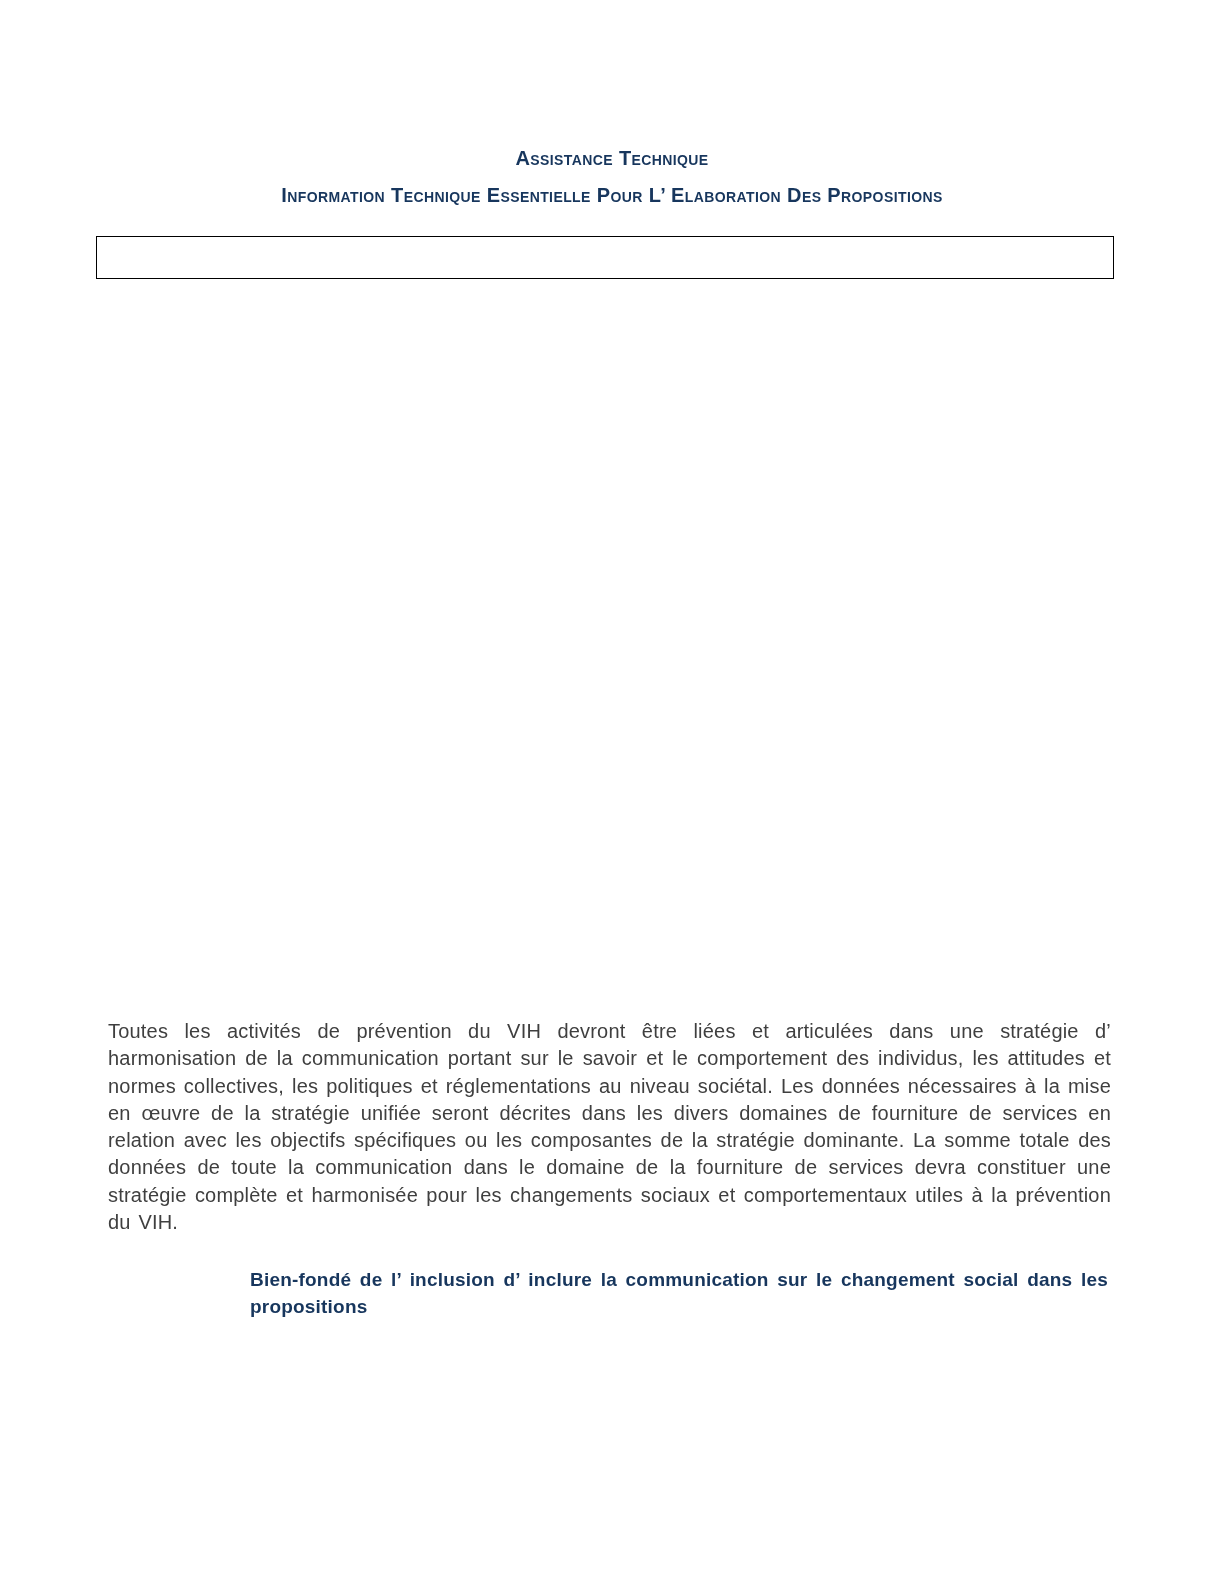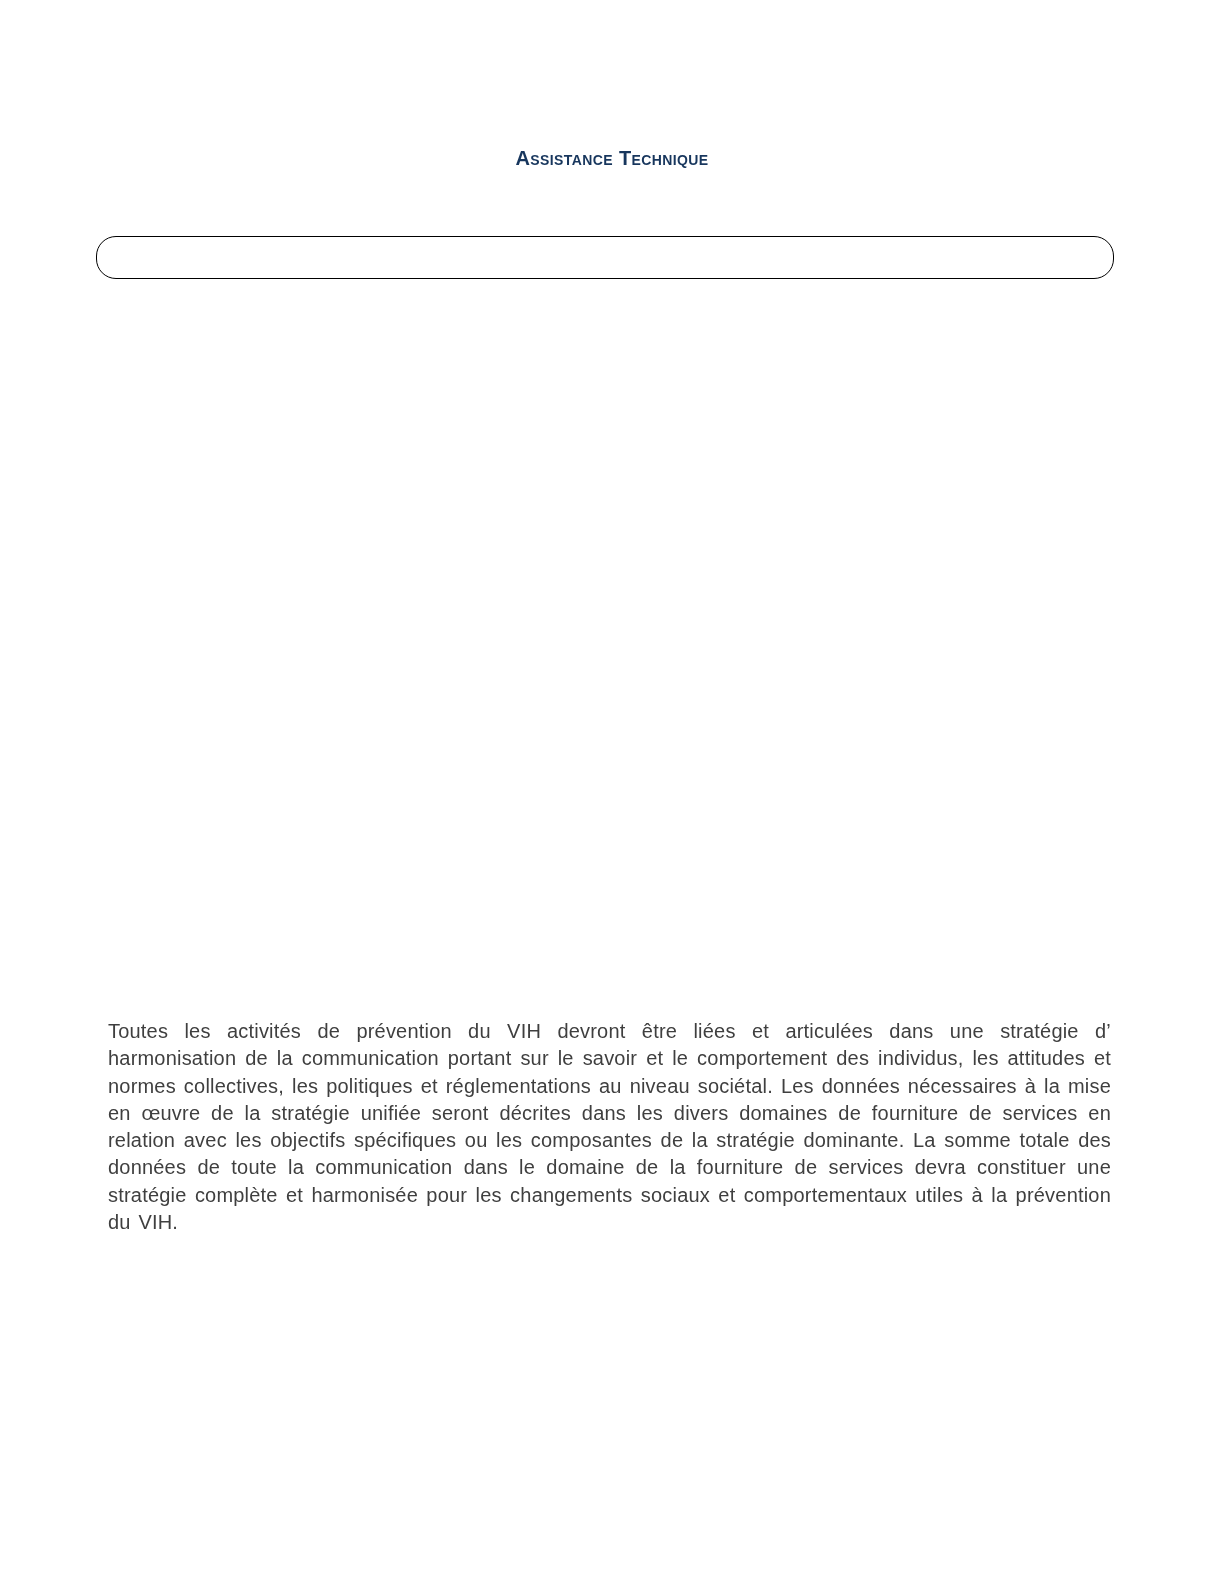--- a/index.html
+++ b/index.html
@@ -1,15 +1,15 @@
 <!DOCTYPE html>
 <html><head>
 <meta charset="utf-8">
 <style>
-  * { margin: 0; padding: 0; box-sizing: border-box; border-radius: 20px; }
+  * { margin: 0; padding: 0; box-sizing: border-box; }
   html, body { background: #ffffff; }
   .page {
     position: relative;
     width: 1224px;
     height: 1584px;
     margin: 0 auto;
     background: #ffffff;
     font-family: "Liberation Sans", sans-serif;
     overflow: hidden;
   }
@@ -63,20 +63,22 @@
     word-spacing: 1px;
   }
 </style>
 </head>
 <body>
 
 <div class="page">
 
   <div class="doc-title">
     <div class="line">Assistance Technique</div>
+    <div class="line">Information Technique Essentielle Pour L’ Elaboration Des Propositions</div>
   </div>
 
   <div class="empty-box"></div>
 
   <p class="body-paragraph">Toutes les activités de prévention du VIH devront être liées et articulées dans une stratégie d’ harmonisation de la communication portant sur le savoir et le comportement des individus, les attitudes et normes collectives, les politiques et réglementations au niveau sociétal. Les données nécessaires à la mise en œuvre de la stratégie unifiée seront décrites dans les divers domaines de fourniture de services en relation avec les objectifs spécifiques ou les composantes de la stratégie dominante. La somme totale des données de toute la communication dans le domaine de la fourniture de services devra constituer une stratégie complète et harmonisée pour les changements sociaux et comportementaux utiles à la prévention du VIH.</p>
 
+  <p class="sub-heading">Bien-fondé de l’ inclusion d’ inclure la communication sur le changement social dans les propositions</p>
 
 </div>
 
 </body></html>

